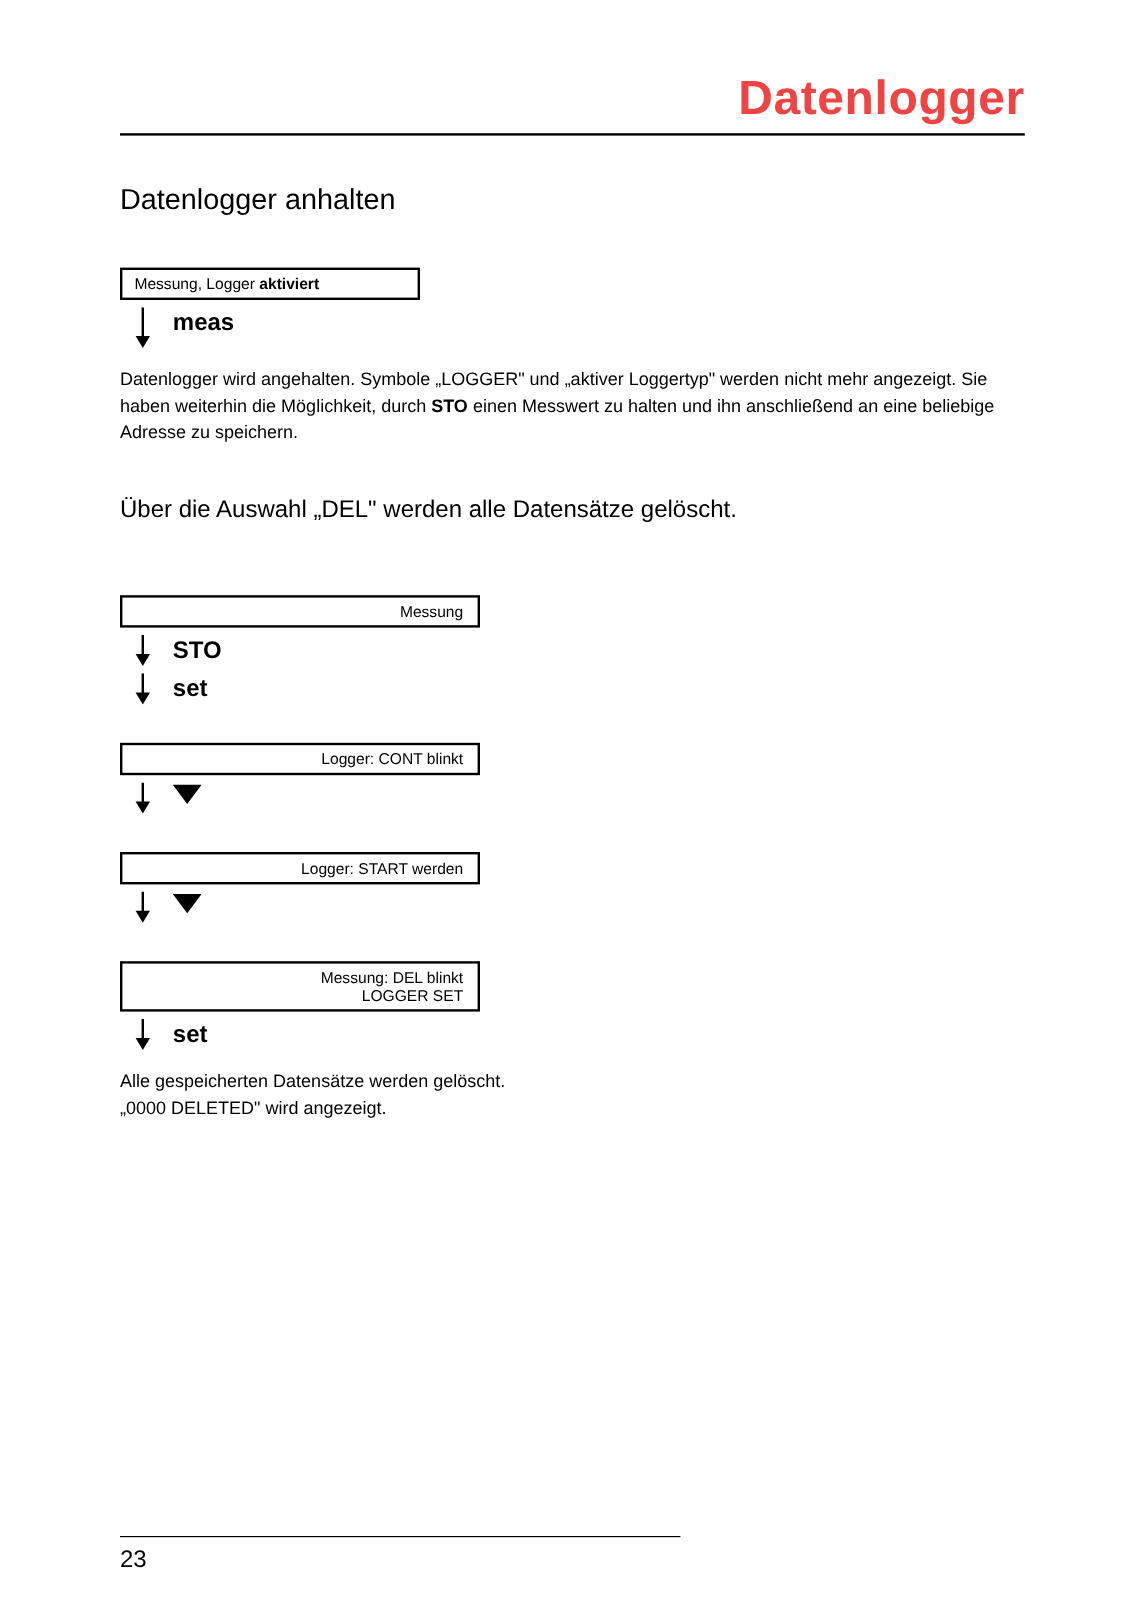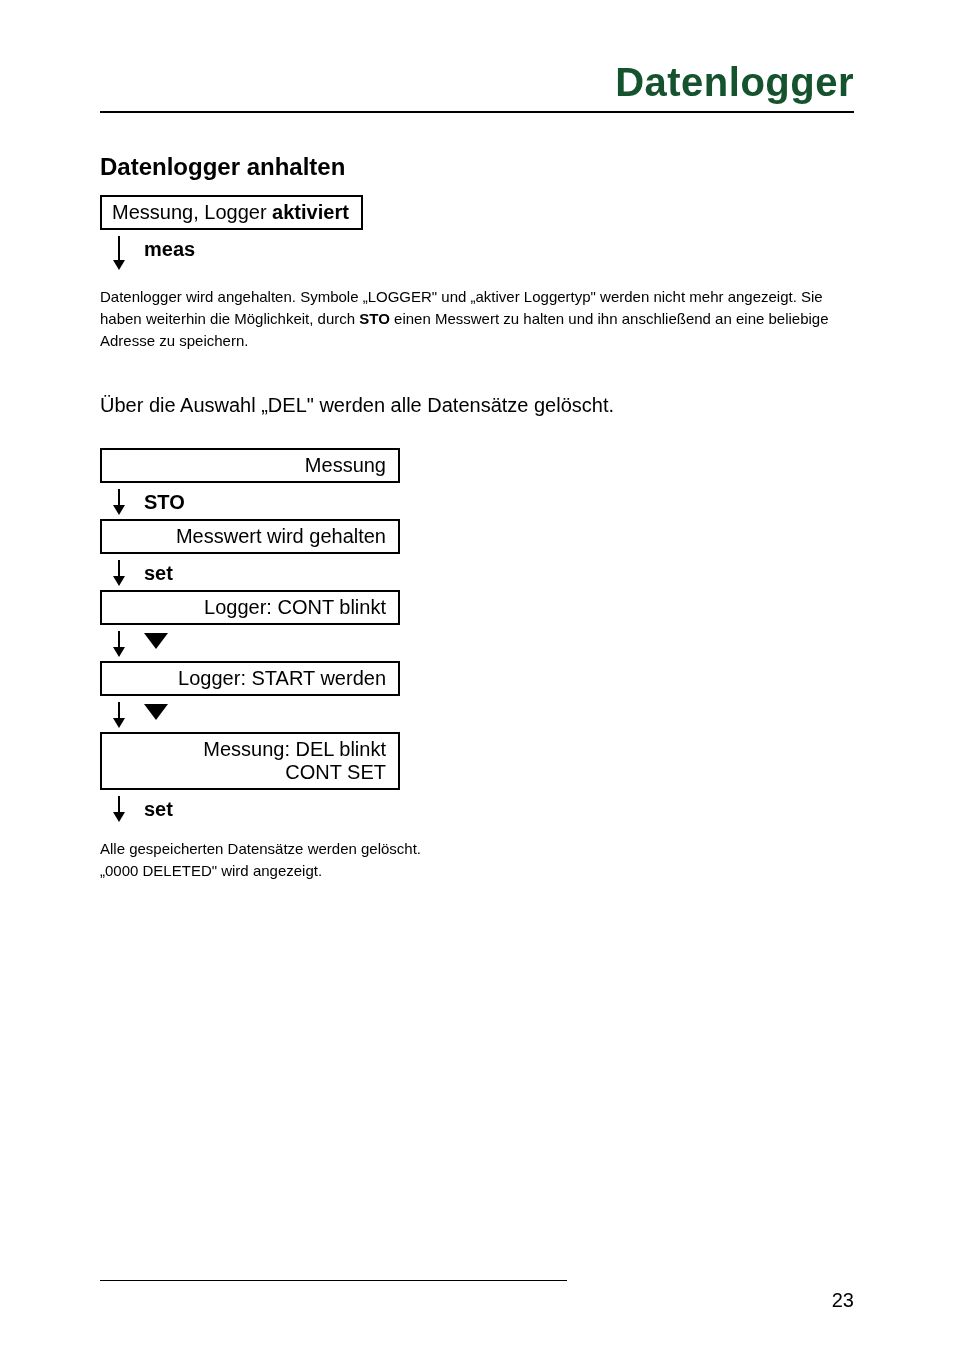--- a/index.html
+++ b/index.html
@@ -13,49 +13,50 @@
     width: 954px;
     height: 1350px;
     box-sizing: border-box;
     padding: 60px 100px 40px 100px;
     position: relative;
   }
   .page-title {
     text-align: right;
     font-size: 40px;
     font-weight: 700;
-    color: #14532d;
+    color: #ef4444;
     margin: 0 0 6px 0;
     letter-spacing: 0.5px;
   }
   .title-rule {
     border: none;
     border-top: 2px solid #000;
     margin: 0 0 40px 0;
   }
   .section-heading {
     font-size: 24px;
-    font-weight: 700;
+    font-weight: 400;
     margin: 0 0 14px 0;
   }
   .body {
     font-size: 20px;
     line-height: 1.45;
     margin: 0 0 28px 0;
     font-weight: 300;
   }
   .body b, .body .b { font-weight: 700; }
   .state-box {
     display: inline-block;
     border: 2px solid #000;
     padding: 4px 12px 4px 10px;
-    font-size: 20px;
+    font-size: 13px;
     font-weight: 300;
     min-width: 250px;
     box-sizing: border-box;
+    margin-top: 28px;
   }
   .state-box.wide { min-width: 300px; text-align: right; }
   .state-box .b { font-weight: 700; }
   .step {
     display: flex;
     align-items: flex-start;
     gap: 18px;
     margin: 6px 0 4px 12px;
   }
   .arrow-down svg { display: block; }
@@ -75,21 +76,20 @@
     display: inline-block;
   }
   .tri-down svg { display: block; }
   .bottom-rule {
     border: none;
     border-top: 1.5px solid #000;
     width: 62%;
     margin: 40px 0 8px 0;
   }
   .page-num {
-    text-align: right;
     font-size: 20px;
     font-weight: 300;
     margin: 0;
   }
   .footer {
     position: absolute;
     left: 100px;
     right: 100px;
     bottom: 38px;
   }
@@ -133,21 +133,20 @@
   <div class="step">
     <span class="arrow-down">
       <svg width="14" height="26" viewBox="0 0 14 26">
           <line x1="7" y1="0" x2="7" y2="18" stroke="#000" stroke-width="2"></line>
           <polygon points="7,26 1,16 13,16" fill="#000"></polygon>
         </svg>
     </span>
     <span class="step-label">STO</span>
   </div>
 
-  <div class="state-box wide">Messwert wird gehalten</div>
 
   <div class="step">
     <span class="arrow-down">
       <svg width="14" height="26" viewBox="0 0 14 26">
           <line x1="7" y1="0" x2="7" y2="18" stroke="#000" stroke-width="2"></line>
           <polygon points="7,26 1,16 13,16" fill="#000"></polygon>
         </svg>
     </span>
     <span class="step-label">set</span>
   </div>
@@ -179,21 +178,21 @@
     </span>
     <span class="tri-down">
       <svg width="24" height="20" viewBox="0 0 24 20">
           <polygon points="0,2 24,2 12,18" fill="#000"></polygon>
         </svg>
     </span>
   </div>
 
   <div class="state-box wide">
     <span>Messung: DEL blinkt</span><br>
-    <span>CONT SET</span>
+    <span>LOGGER SET</span>
   </div>
 
   <div class="step">
     <span class="arrow-down">
       <svg width="14" height="26" viewBox="0 0 14 26">
           <line x1="7" y1="0" x2="7" y2="18" stroke="#000" stroke-width="2"></line>
           <polygon points="7,26 1,16 13,16" fill="#000"></polygon>
         </svg>
     </span>
     <span class="step-label">set</span>

